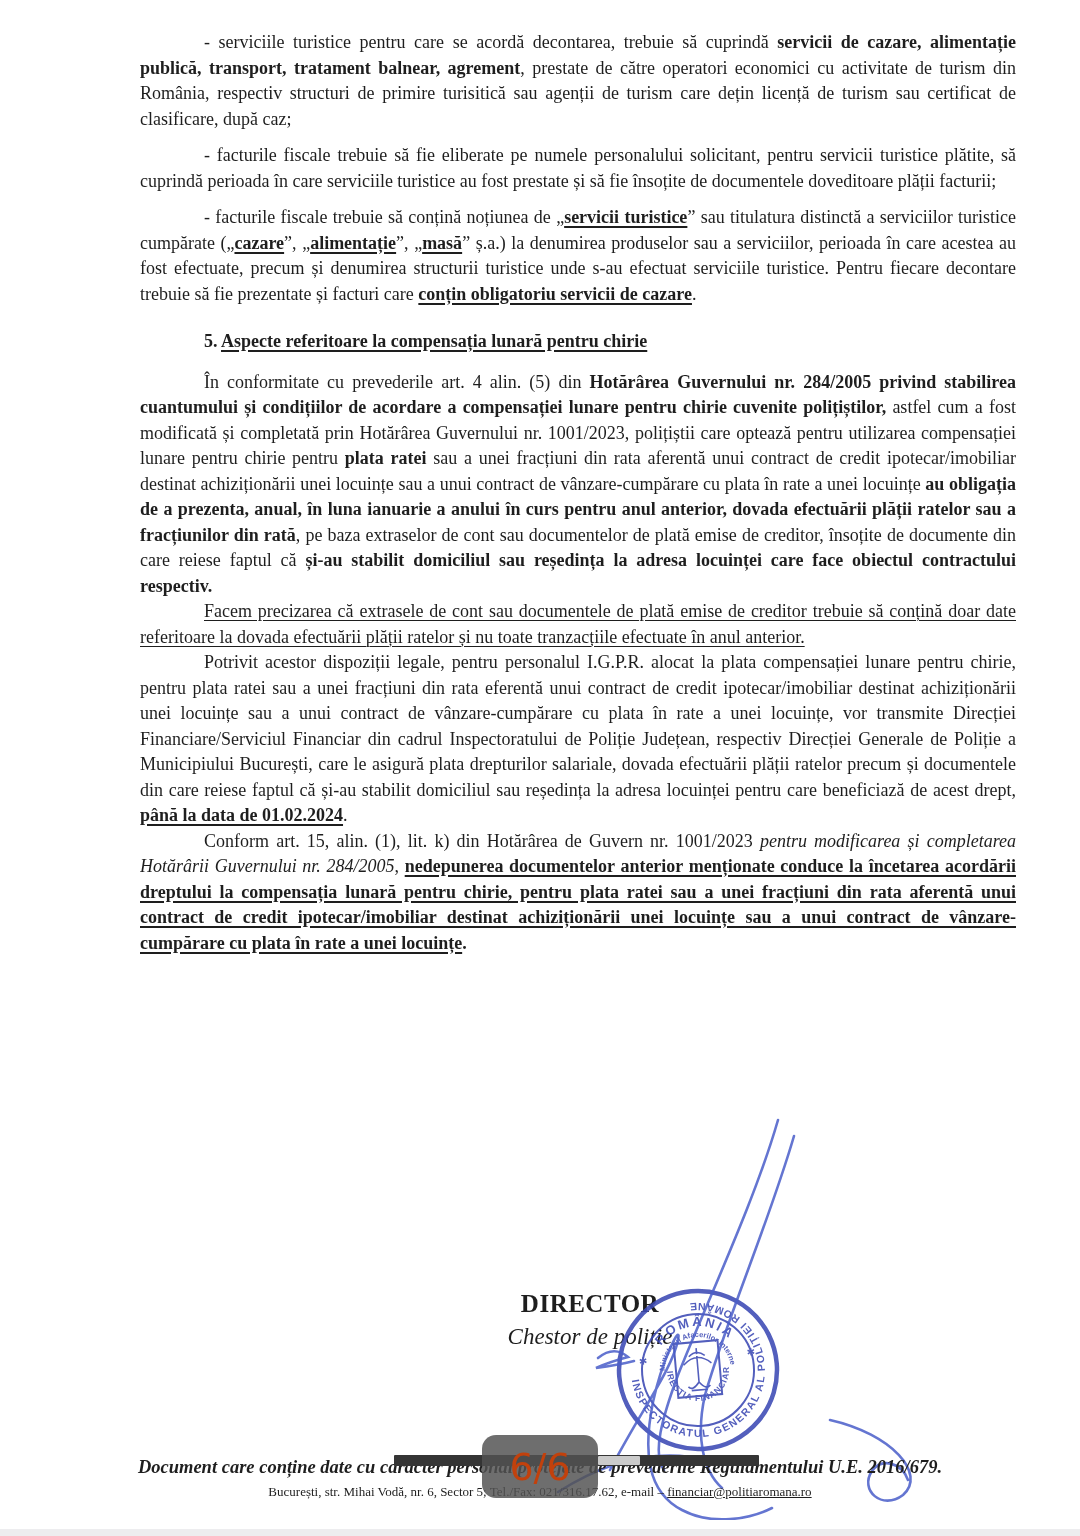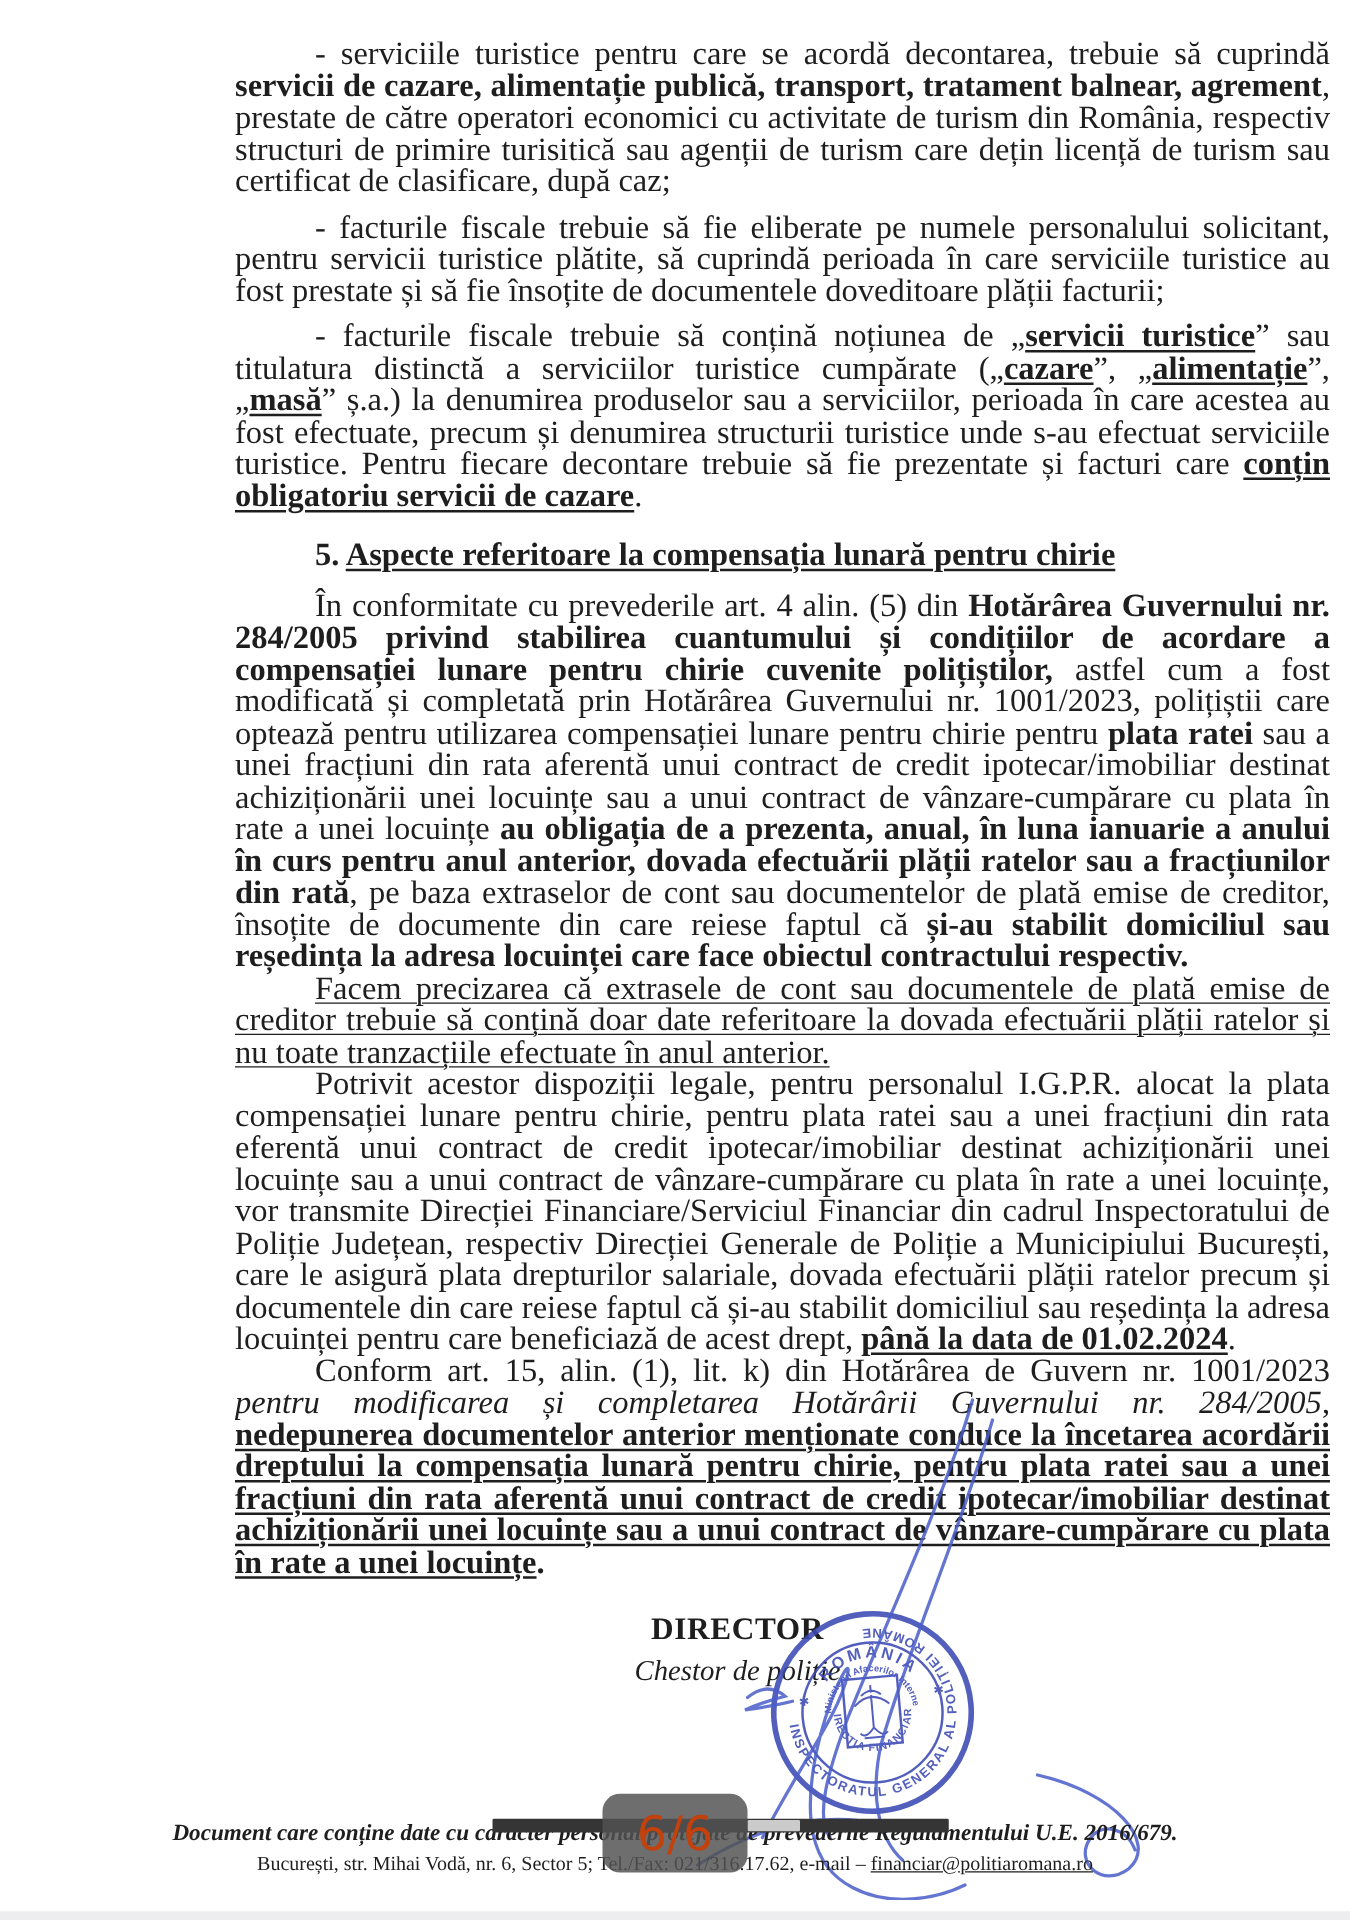--- a/index.html
+++ b/index.html
@@ -5,21 +5,21 @@
   html,body{margin:0;padding:0;}
   body{
     width:1080px;height:1536px;position:relative;overflow:hidden;
     background:#ffffff;
     font-family:"Liberation Serif","DejaVu Serif",serif;
     color:#1e1e1e;
   }
   .doc-body{
     position:absolute;left:140px;top:30px;width:876px;height:1278px;
     overflow:hidden;
-    font-size:26px;line-height:25.5px;margin-left:48px;
+    font-size:18px;line-height:25.5px;
   }
   .doc-body p{
     margin:0;text-align:justify;text-indent:64px;
   }
   .doc-body p.bullet{margin:0 0 11px 0;}
   .doc-body p.heading{margin:22px 0 15px 0;}
   .doc-body p.flow{margin:0;}
   .doc-body p.note{margin:0;}
   .doc-body p.closing{margin:15px 0 0 0;}
   .b{font-weight:bold;}
@@ -43,21 +43,21 @@
     opacity:.85;pointer-events:none;
   }
 
   .footer{
     position:absolute;left:0;top:1455px;width:1080px;text-align:center;
   }
   .footer-privacy{
     font-weight:bold;font-style:italic;font-size:18.5px;line-height:24px;
   }
   .footer-address{
-    font-size:16px;line-height:25px;
+    font-size:13px;line-height:25px;
   }
   .footer-email{text-decoration:underline;}
 
   .scrub-bar{
     position:absolute;left:394px;top:1455px;width:365px;height:11px;
     background:#353535;border-radius:1px;
   }
   .scrub-thumb{
     position:absolute;left:204px;top:1px;width:42px;height:9px;
     background:#cbcbcb;border-radius:1px;

